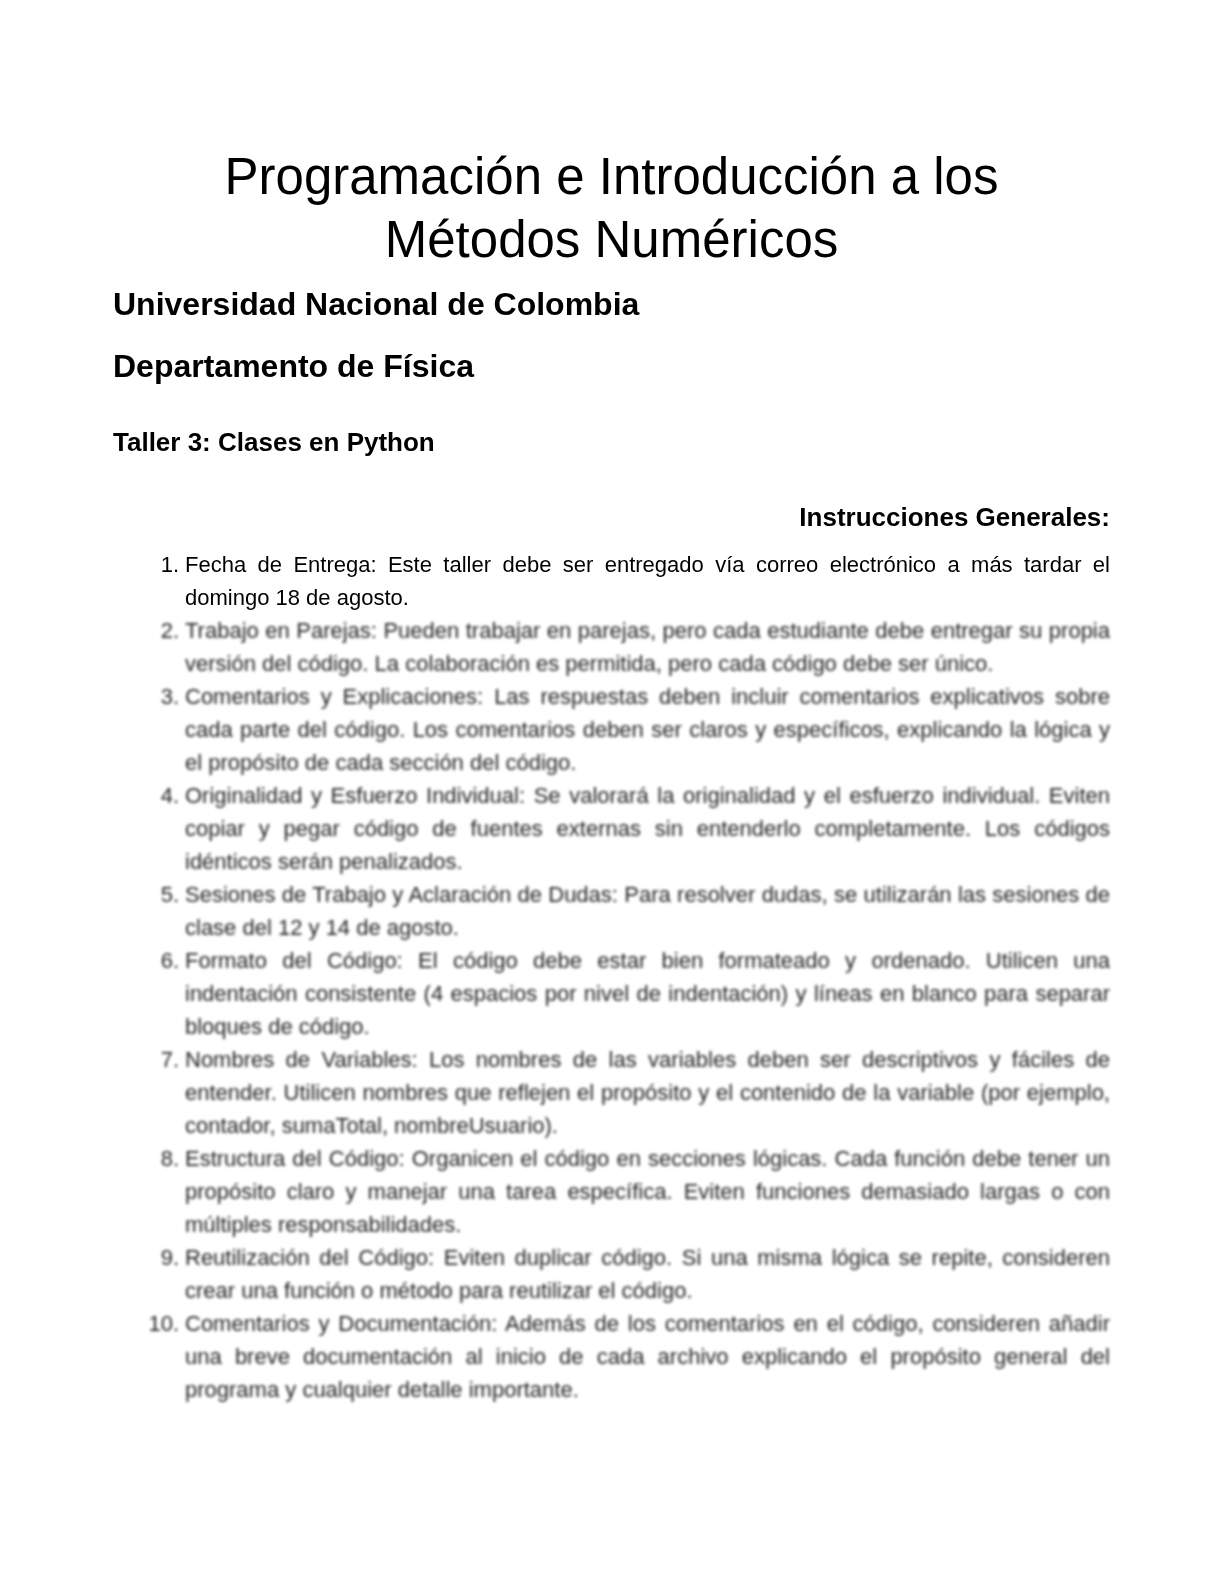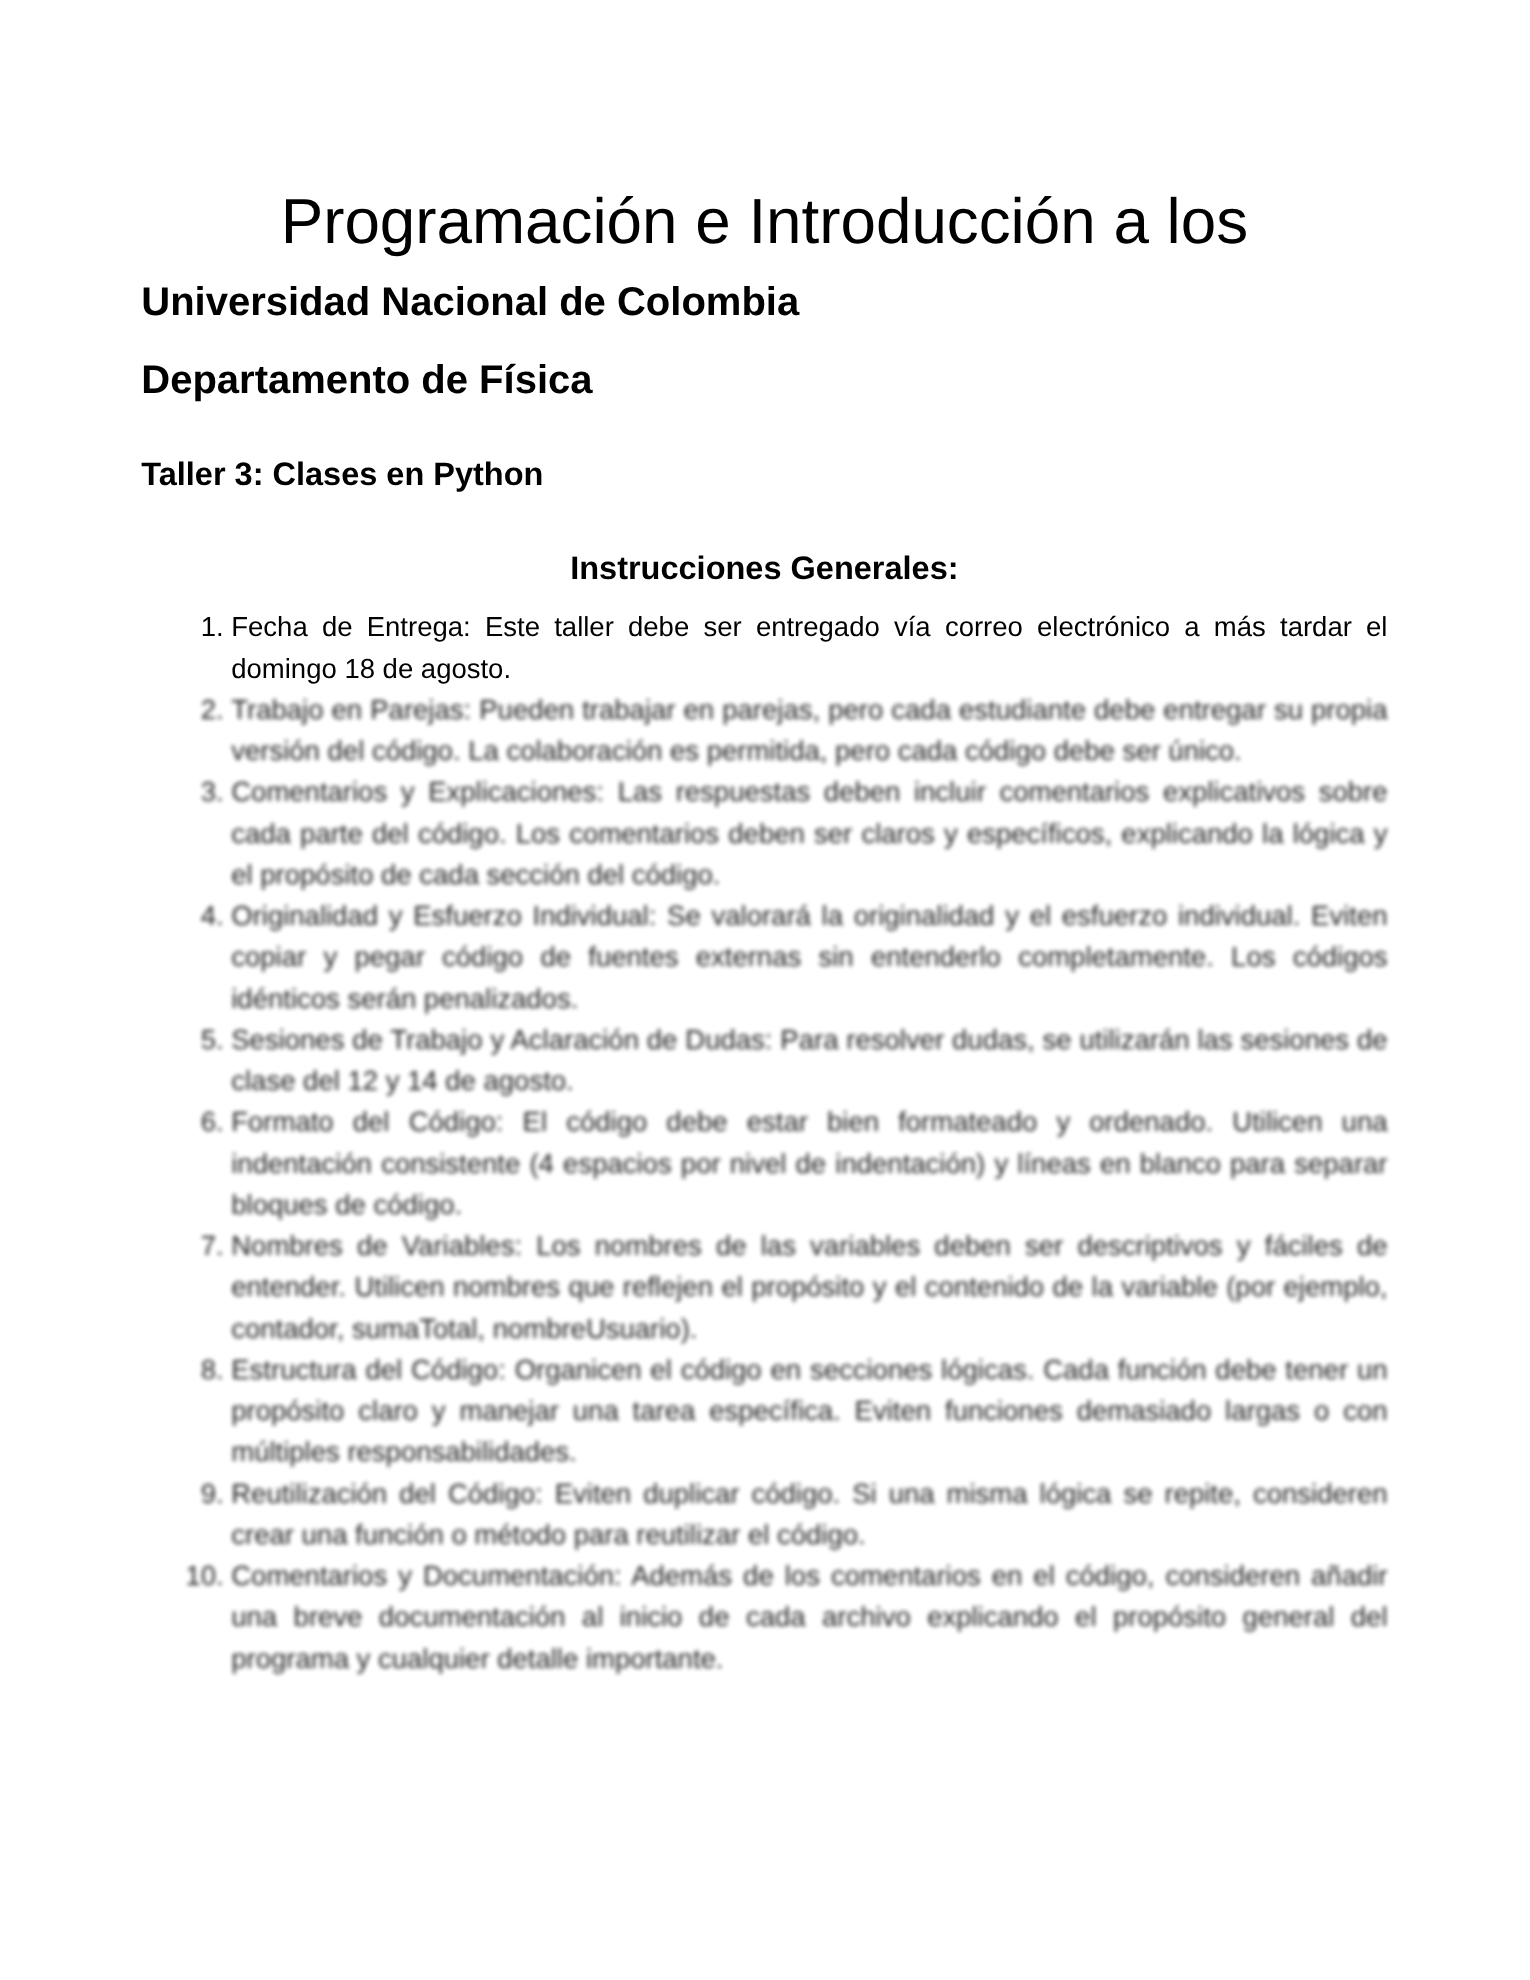--- a/index.html
+++ b/index.html
@@ -45,21 +45,21 @@
     font-size: 26px;
     font-weight: 700;
     line-height: 38px;
     text-align: left;
   }
   .sub-heading {
     margin: 40px 0 14px 0;
     font-size: 26px;
     font-weight: 700;
     line-height: 33px;
-    text-align: center;
+    text-align: right;
   }
   .instructions {
     margin: 0;
     padding: 0;
     list-style: none;
   }
   .item {
     position: relative;
     padding-left: 72px;
     font-size: 22px;
@@ -82,20 +82,21 @@
     filter: blur(1.7px);
     opacity: 0.88;
   }
 </style>
 </head>
 <body>
 
 <div class="page">
 
   <h1 class="doc-title"><span>Programación e Introducción a los</span><br>
+    <span>Métodos Numéricos</span>
   </h1>
 
   <h2 class="doc-subtitle">Universidad Nacional de Colombia</h2>
 
   <h2 class="doc-subtitle last">Departamento de Física</h2>
 
   <h3 class="section-heading">Taller 3: Clases en Python</h3>
 
   <h4 class="sub-heading">Instrucciones Generales:</h4>
 

